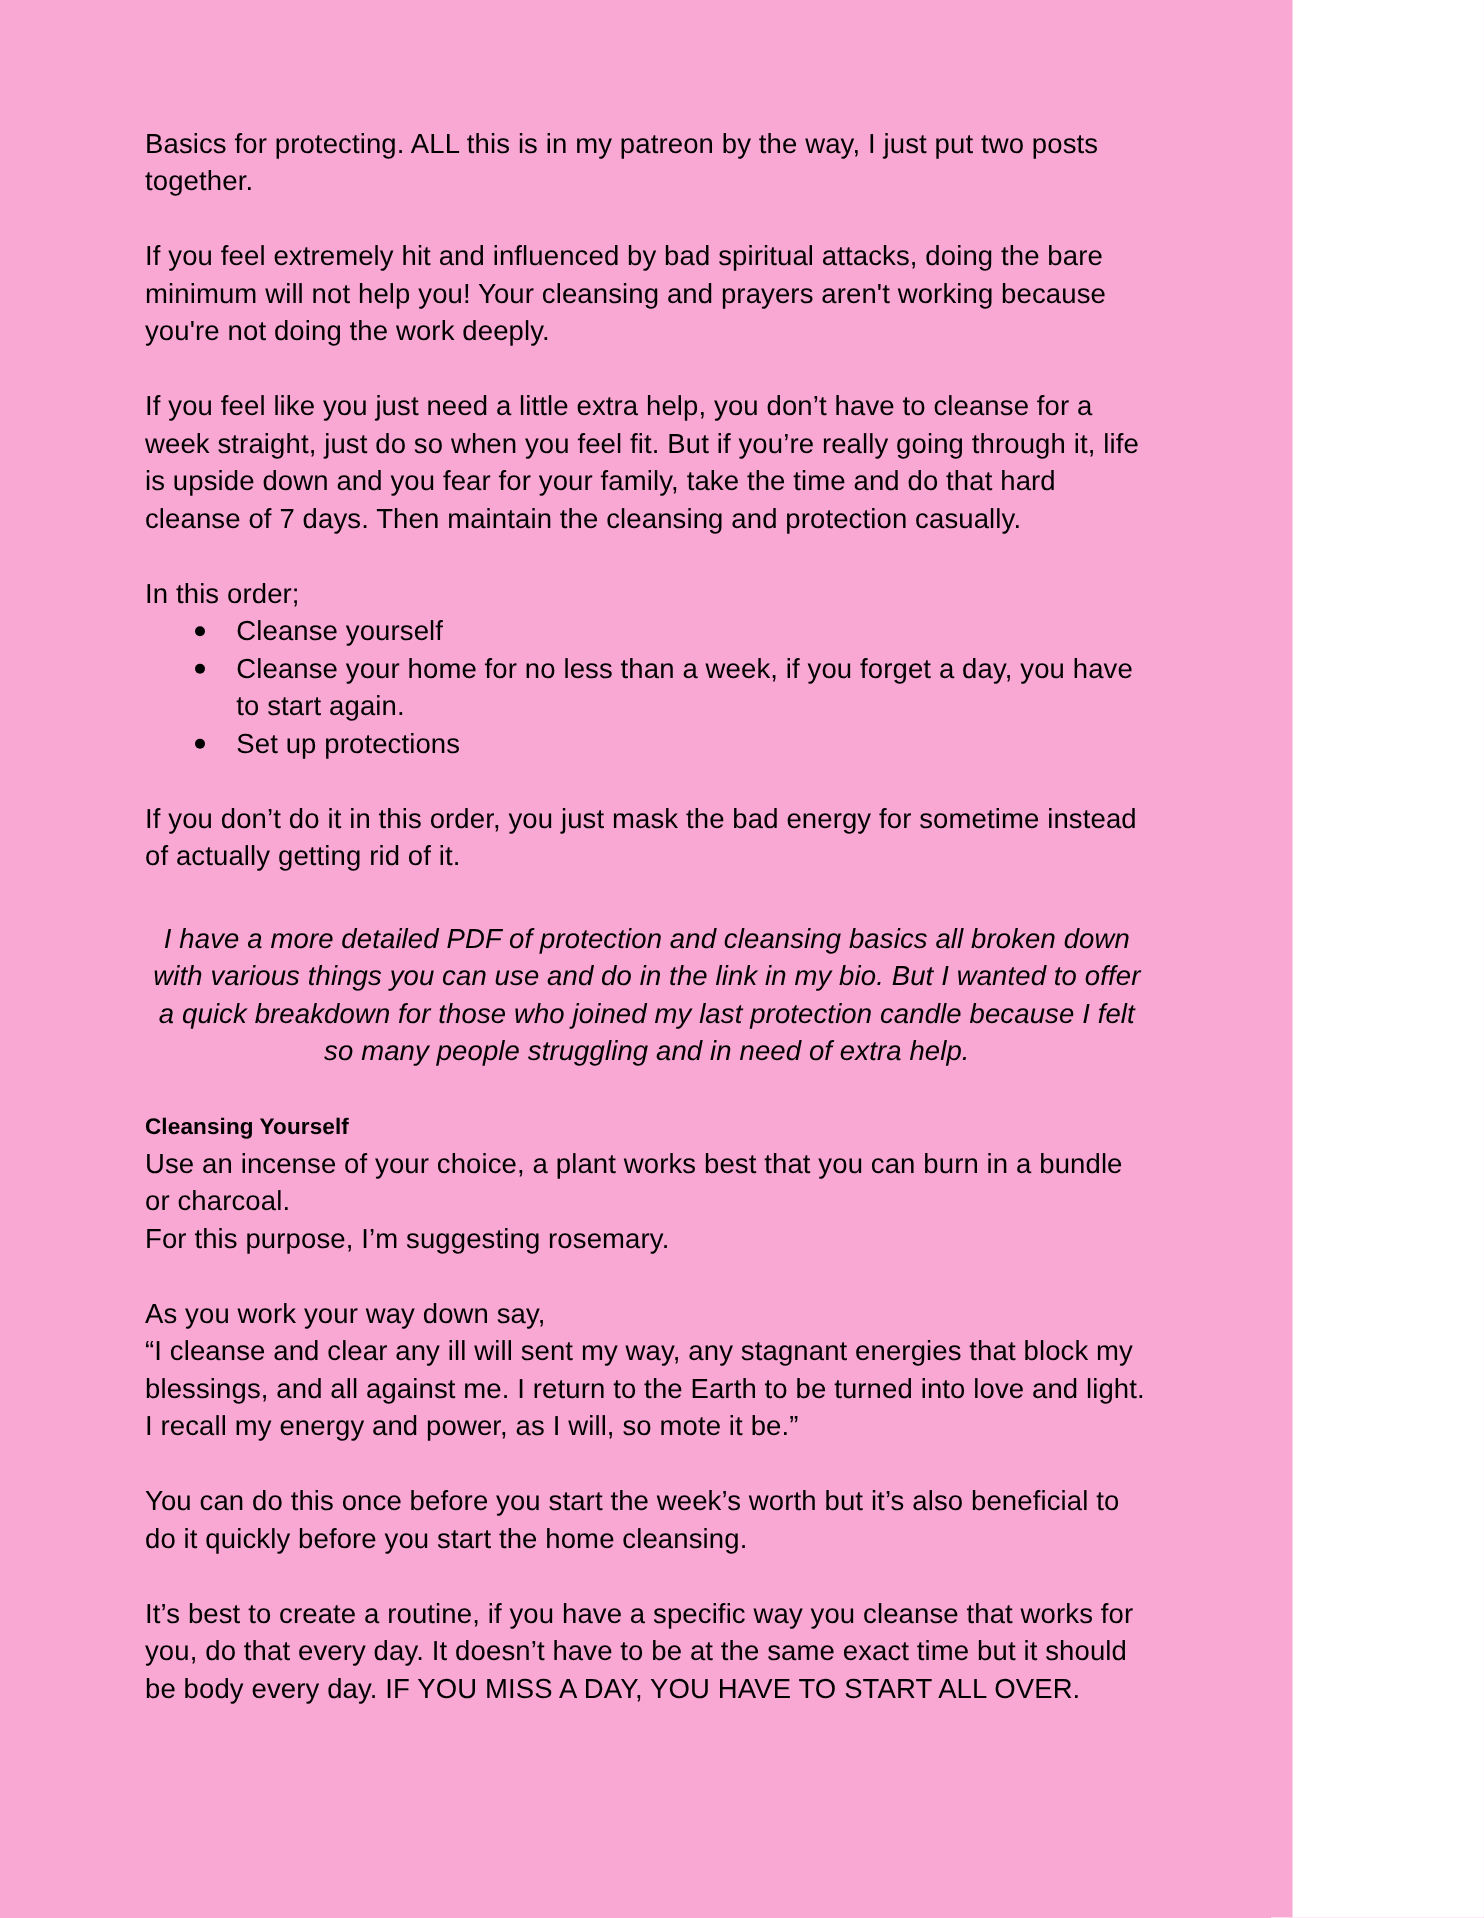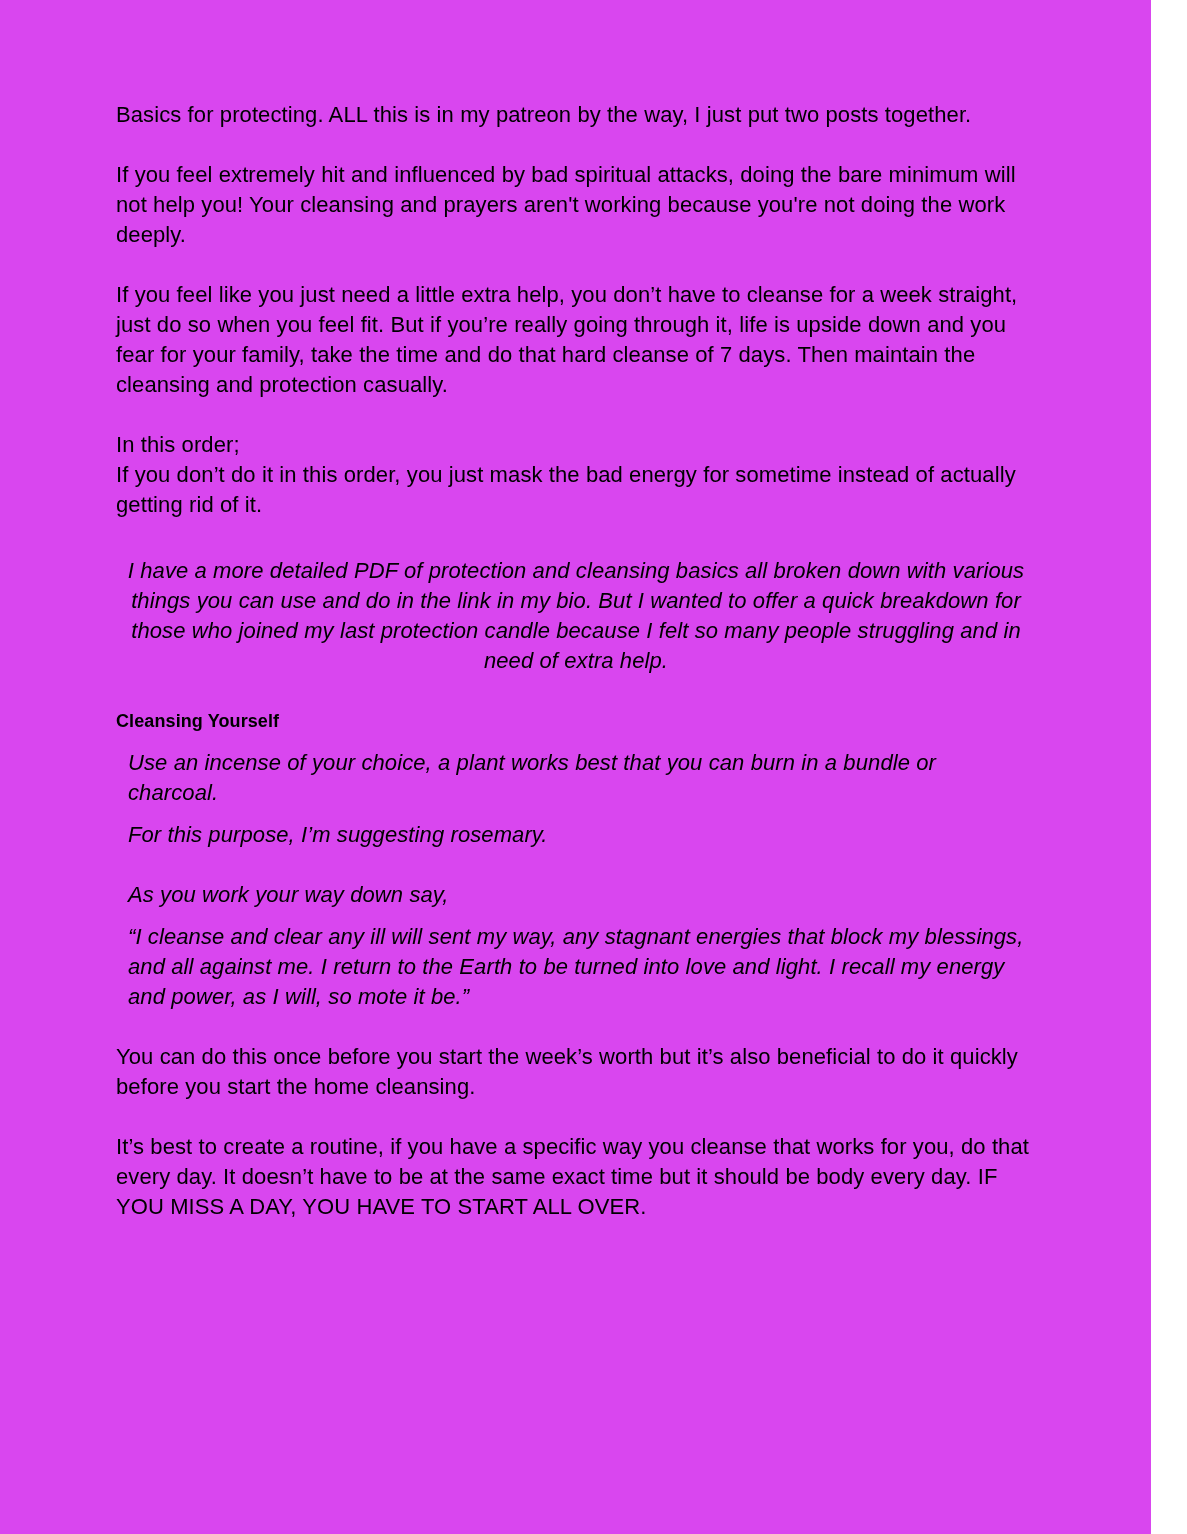--- a/index.html
+++ b/index.html
@@ -1,36 +1,36 @@
 <!DOCTYPE html>
 <html><head>
 <meta charset="utf-8">
 <style>
   * { box-sizing: border-box; }
   html, body { margin: 0; padding: 0; background: #ffffff; }
   .page {
-    width: 1151px;
+    width: 1034px;
     height: 1534px;
-    background: #d946ef;
+    background: #f9a8d4;
     position: relative;
     overflow: hidden;
     font-family: "Liberation Sans", "DejaVu Sans", sans-serif;
   }
   .content {
     padding: 100px 115px 0 116px;
     color: #000000;
     font-size: 22px;
     line-height: 30px;
     letter-spacing: 0.1px;
   }
   .para { margin: 0 0 30px 0; }
   .para.tight { margin-bottom: 0; }
   .para.italic { font-style: italic; margin-top: 36px; text-align: center; }
   .line-group { margin: 0 0 30px 0; }
-  .line-group .line { margin: 12px; font-style: italic; }
+  .line-group .line { margin: 0; }
   h2.heading {
     font-size: 18px;
     line-height: 30px;
     font-weight: bold;
     margin: 0;
   }
   ul.bullets {
     list-style: none;
     margin: 0 0 30px 0;
     padding: 0 0 0 73px;
@@ -57,20 +57,25 @@
   <div class="content">
 
     <p class="para">Basics for protecting. ALL this is in my patreon by the way, I just put two posts together.</p>
 
     <p class="para">If you feel extremely hit and influenced by bad spiritual attacks, doing the bare minimum will not help you! Your cleansing and prayers aren't working because you're not doing the work deeply.</p>
 
     <p class="para">If you feel like you just need a little extra help, you don’t have to cleanse for a week straight, just do so when you feel fit. But if you’re really going through it, life is upside down and you fear for your family, take the time and do that hard cleanse of 7 days. Then maintain the cleansing and protection casually.</p>
 
     <p class="para tight">In this order;</p>
 
+    <ul class="bullets">
+      <li>Cleanse yourself</li>
+      <li>Cleanse your home for no less than a week, if you forget a day, you have to start again.</li>
+      <li>Set up protections</li>
+    </ul>
 
     <p class="para">If you don’t do it in this order, you just mask the bad energy for sometime instead of actually getting rid of it.</p>
 
     <p class="para italic">I have a more detailed PDF of protection and cleansing basics all broken down with various things you can use and do in the link in my bio. But I wanted to offer a quick breakdown for those who joined my last protection candle because I felt so many people struggling and in need of extra help.</p>
 
     <h2 class="heading">Cleansing Yourself</h2>
     <div class="line-group">
       <p class="line">Use an incense of your choice, a plant works best that you can burn in a bundle or charcoal.</p>
       <p class="line">For this purpose, I’m suggesting rosemary.</p>
     </div>

